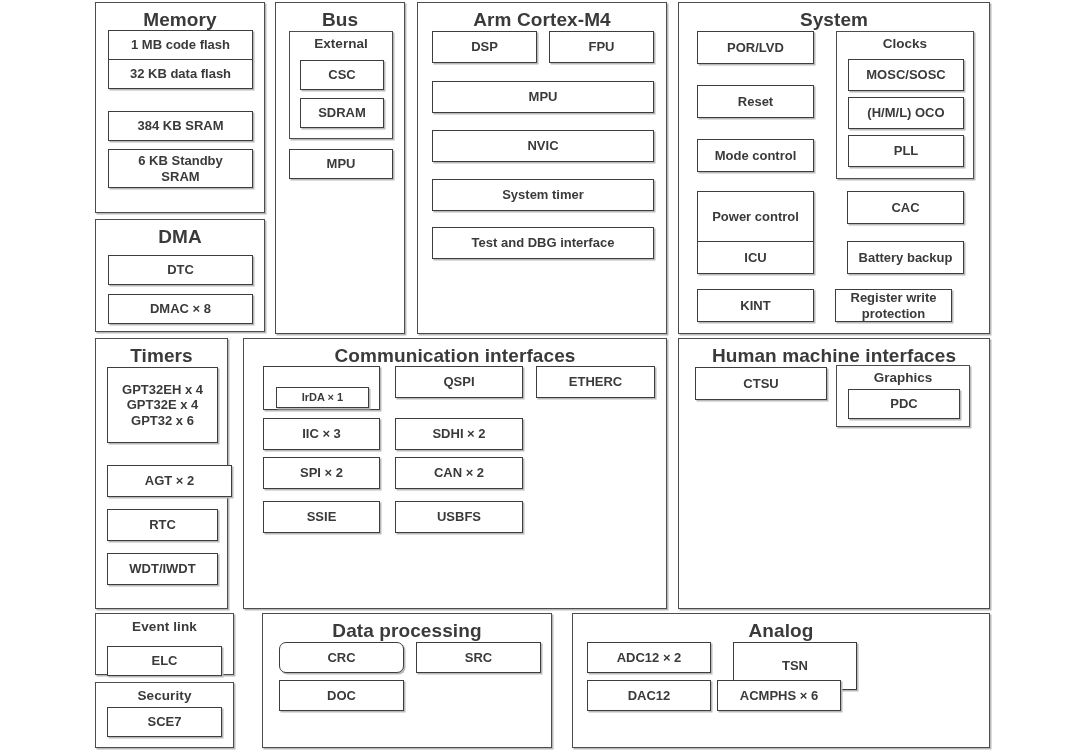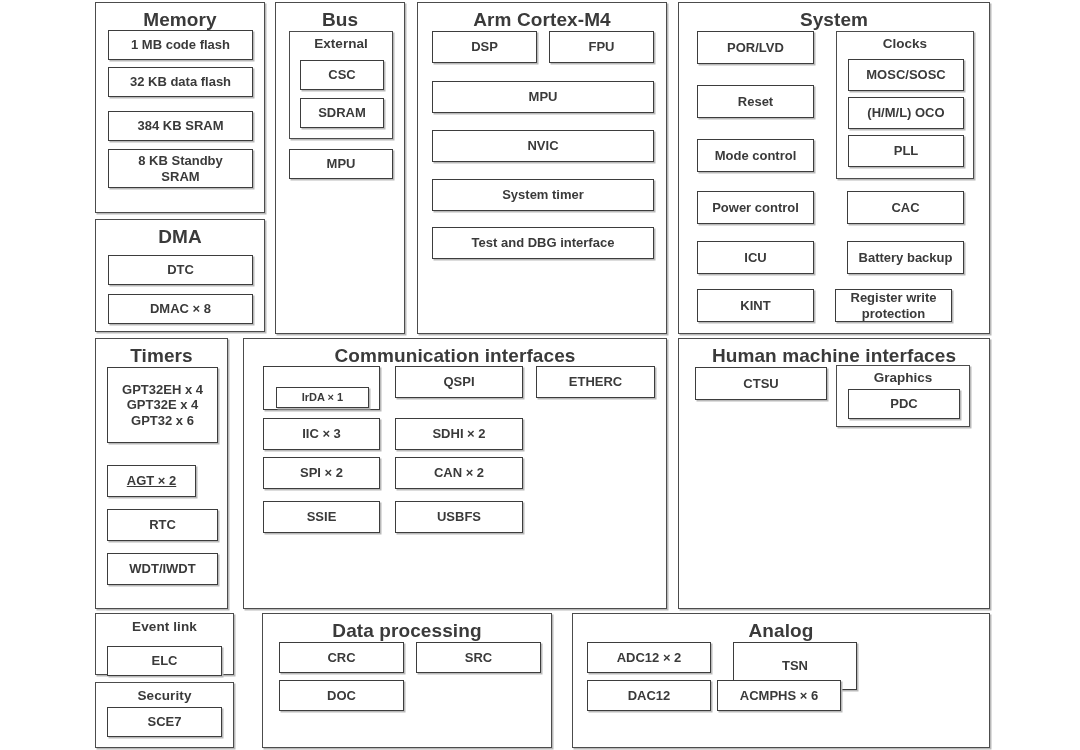--- a/index.html
+++ b/index.html
@@ -78,23 +78,23 @@
   }
 </style>
 </head>
 <body>
 
 <div id="diagram">
 
   <div class="panel" style="left:95px; top:2px; width:170px; height:211px;">
     <div class="panel-title">Memory</div>
     <div class="blk" style="left:12px; top:27px; width:145px; height:30px;">1 MB code flash</div>
-    <div class="blk" style="left:12px; top:64px; width:145px; height:30px;">32 KB data flash</div>
+    <div class="blk" style="left:12px; top:56px; width:145px; height:30px;">32 KB data flash</div>
     <div class="blk" style="left:12px; top:108px; width:145px; height:30px;">384 KB SRAM</div>
-    <div class="blk" style="left:12px; top:146px; width:145px; height:39px;">8 KB Standby
+    <div class="blk" style="left:12px; top:146px; width:145px; height:39px;">6 KB Standby
 SRAM</div>
   </div>
 
   <div class="panel" style="left:95px; top:219px; width:170px; height:113px;">
     <div class="panel-title">DMA</div>
     <div class="blk" style="left:12px; top:35px; width:145px; height:30px;">DTC</div>
     <div class="blk" style="left:12px; top:74px; width:145px; height:30px;">DMAC × 8</div>
   </div>
 
   <div class="panel" style="left:275px; top:2px; width:130px; height:332px;">
@@ -116,21 +116,21 @@
     <div class="blk" style="left:14px; top:176px; width:222px; height:32px;">System timer</div>
     <div class="blk" style="left:14px; top:224px; width:222px; height:32px;">Test and DBG interface</div>
   </div>
 
   <div class="panel" style="left:678px; top:2px; width:312px; height:332px;">
     <div class="panel-title">System</div>
 
     <div class="blk" style="left:18px; top:28px; width:117px; height:33px;">POR/LVD</div>
     <div class="blk" style="left:18px; top:82px; width:117px; height:33px;">Reset</div>
     <div class="blk" style="left:18px; top:136px; width:117px; height:33px;">Mode control</div>
-    <div class="blk" style="left:18px; top:188px; width:117px; height:33px;">Power control</div>
+    <div class="blk" style="left:18px; top:188px; width:117px; height:51px;">Power control</div>
     <div class="blk" style="left:18px; top:238px; width:117px; height:33px;">ICU</div>
     <div class="blk" style="left:18px; top:286px; width:117px; height:33px;">KINT</div>
 
     <div class="subgroup" style="left:157px; top:28px; width:138px; height:148px;">
       <div class="subgroup-title">Clocks</div>
       <div class="blk" style="left:11px; top:27px; width:116px; height:32px;">MOSC/SOSC</div>
       <div class="blk" style="left:11px; top:65px; width:116px; height:32px;">(H/M/L) OCO</div>
       <div class="blk" style="left:11px; top:103px; width:116px; height:32px;">PLL</div>
     </div>
 
@@ -138,21 +138,21 @@
     <div class="blk" style="left:168px; top:238px; width:117px; height:33px;">Battery backup</div>
     <div class="blk" style="left:156px; top:286px; width:117px; height:33px;">Register write
 protection</div>
   </div>
 
   <div class="panel" style="left:95px; top:338px; width:133px; height:271px;">
     <div class="panel-title">Timers</div>
     <div class="blk" style="left:11px; top:28px; width:111px; height:76px;">GPT32EH x 4
 GPT32E x 4
 GPT32 x 6</div>
-    <div class="blk" style="left:11px; top:126px; width:89px; height:32px;text-decoration:underline;">AGT × 2</div>
+    <div class="blk" style="left:11px; top:126px; width:125px; height:32px;">AGT × 2</div>
     <div class="blk" style="left:11px; top:170px; width:111px; height:32px;">RTC</div>
     <div class="blk" style="left:11px; top:214px; width:111px; height:32px;">WDT/IWDT</div>
   </div>
 
   <div class="panel" style="left:243px; top:338px; width:424px; height:271px;">
     <div class="panel-title">Communication interfaces</div>
 
     <div class="blk" style="left:19px; top:27px; width:117px; height:44px; display:block;">
       <div style="text-align:center; padding-top:4px; font-size:13px; font-weight:bold; line-height:1;">SCI × 10</div>
       <div class="blk" style="left:12px; top:20px; width:93px; height:21px; font-size:11px;">IrDA × 1</div>
@@ -185,21 +185,21 @@
     <div class="blk" style="left:11px; top:32px; width:115px; height:30px;">ELC</div>
   </div>
 
   <div class="panel" style="left:95px; top:682px; width:139px; height:66px;">
     <div class="panel-title small">Security</div>
     <div class="blk" style="left:11px; top:24px; width:115px; height:30px;">SCE7</div>
   </div>
 
   <div class="panel" style="left:262px; top:613px; width:290px; height:135px;">
     <div class="panel-title">Data processing</div>
-    <div class="blk" style="left:16px; top:28px; width:125px; height:31px;">CRC</div>
+    <div class="blk" style="left:16px; top:28px; width:125px; height:31px;border-radius:7px;">CRC</div>
     <div class="blk" style="left:153px; top:28px; width:125px; height:31px;">SRC</div>
     <div class="blk" style="left:16px; top:66px; width:125px; height:31px;">DOC</div>
   </div>
 
   <div class="panel" style="left:572px; top:613px; width:418px; height:135px;">
     <div class="panel-title">Analog</div>
     <div class="blk" style="left:14px; top:28px; width:124px; height:31px;">ADC12 × 2</div>
     <div class="blk" style="left:160px; top:28px; width:124px; height:48px;">TSN</div>
     <div class="blk" style="left:14px; top:66px; width:124px; height:31px;">DAC12</div>
     <div class="blk" style="left:144px; top:66px; width:124px; height:31px;">ACMPHS × 6</div>

